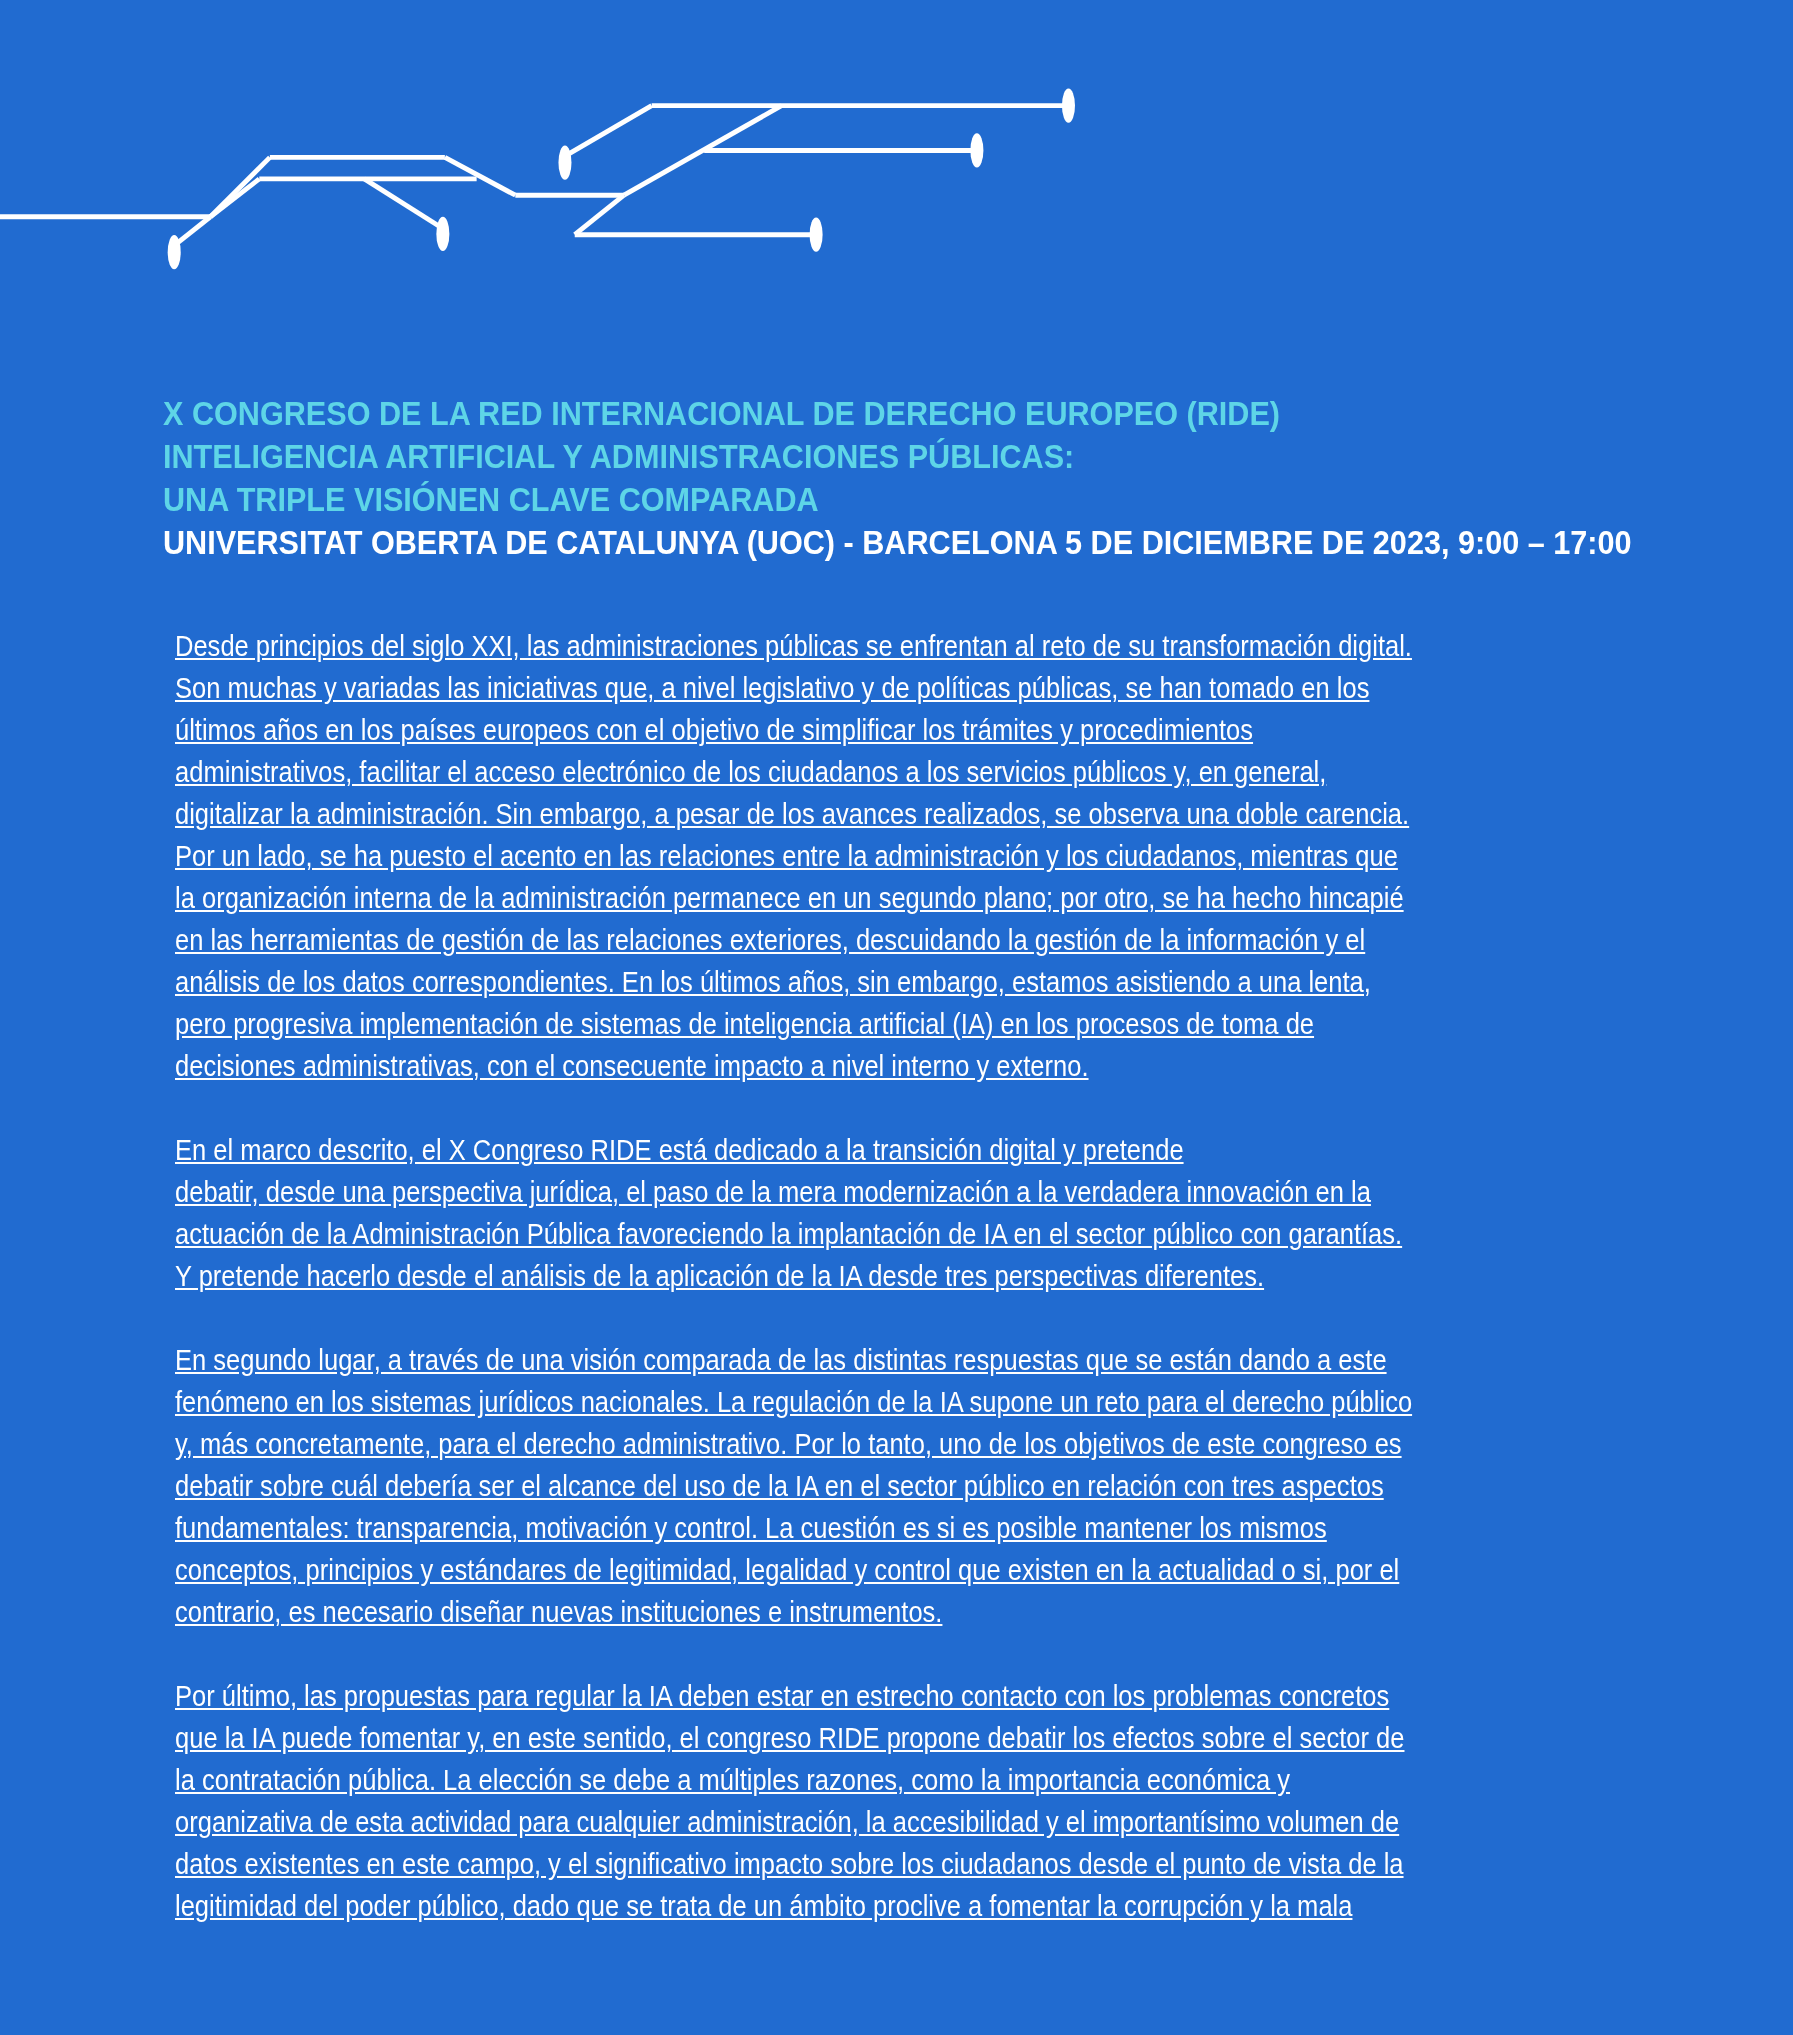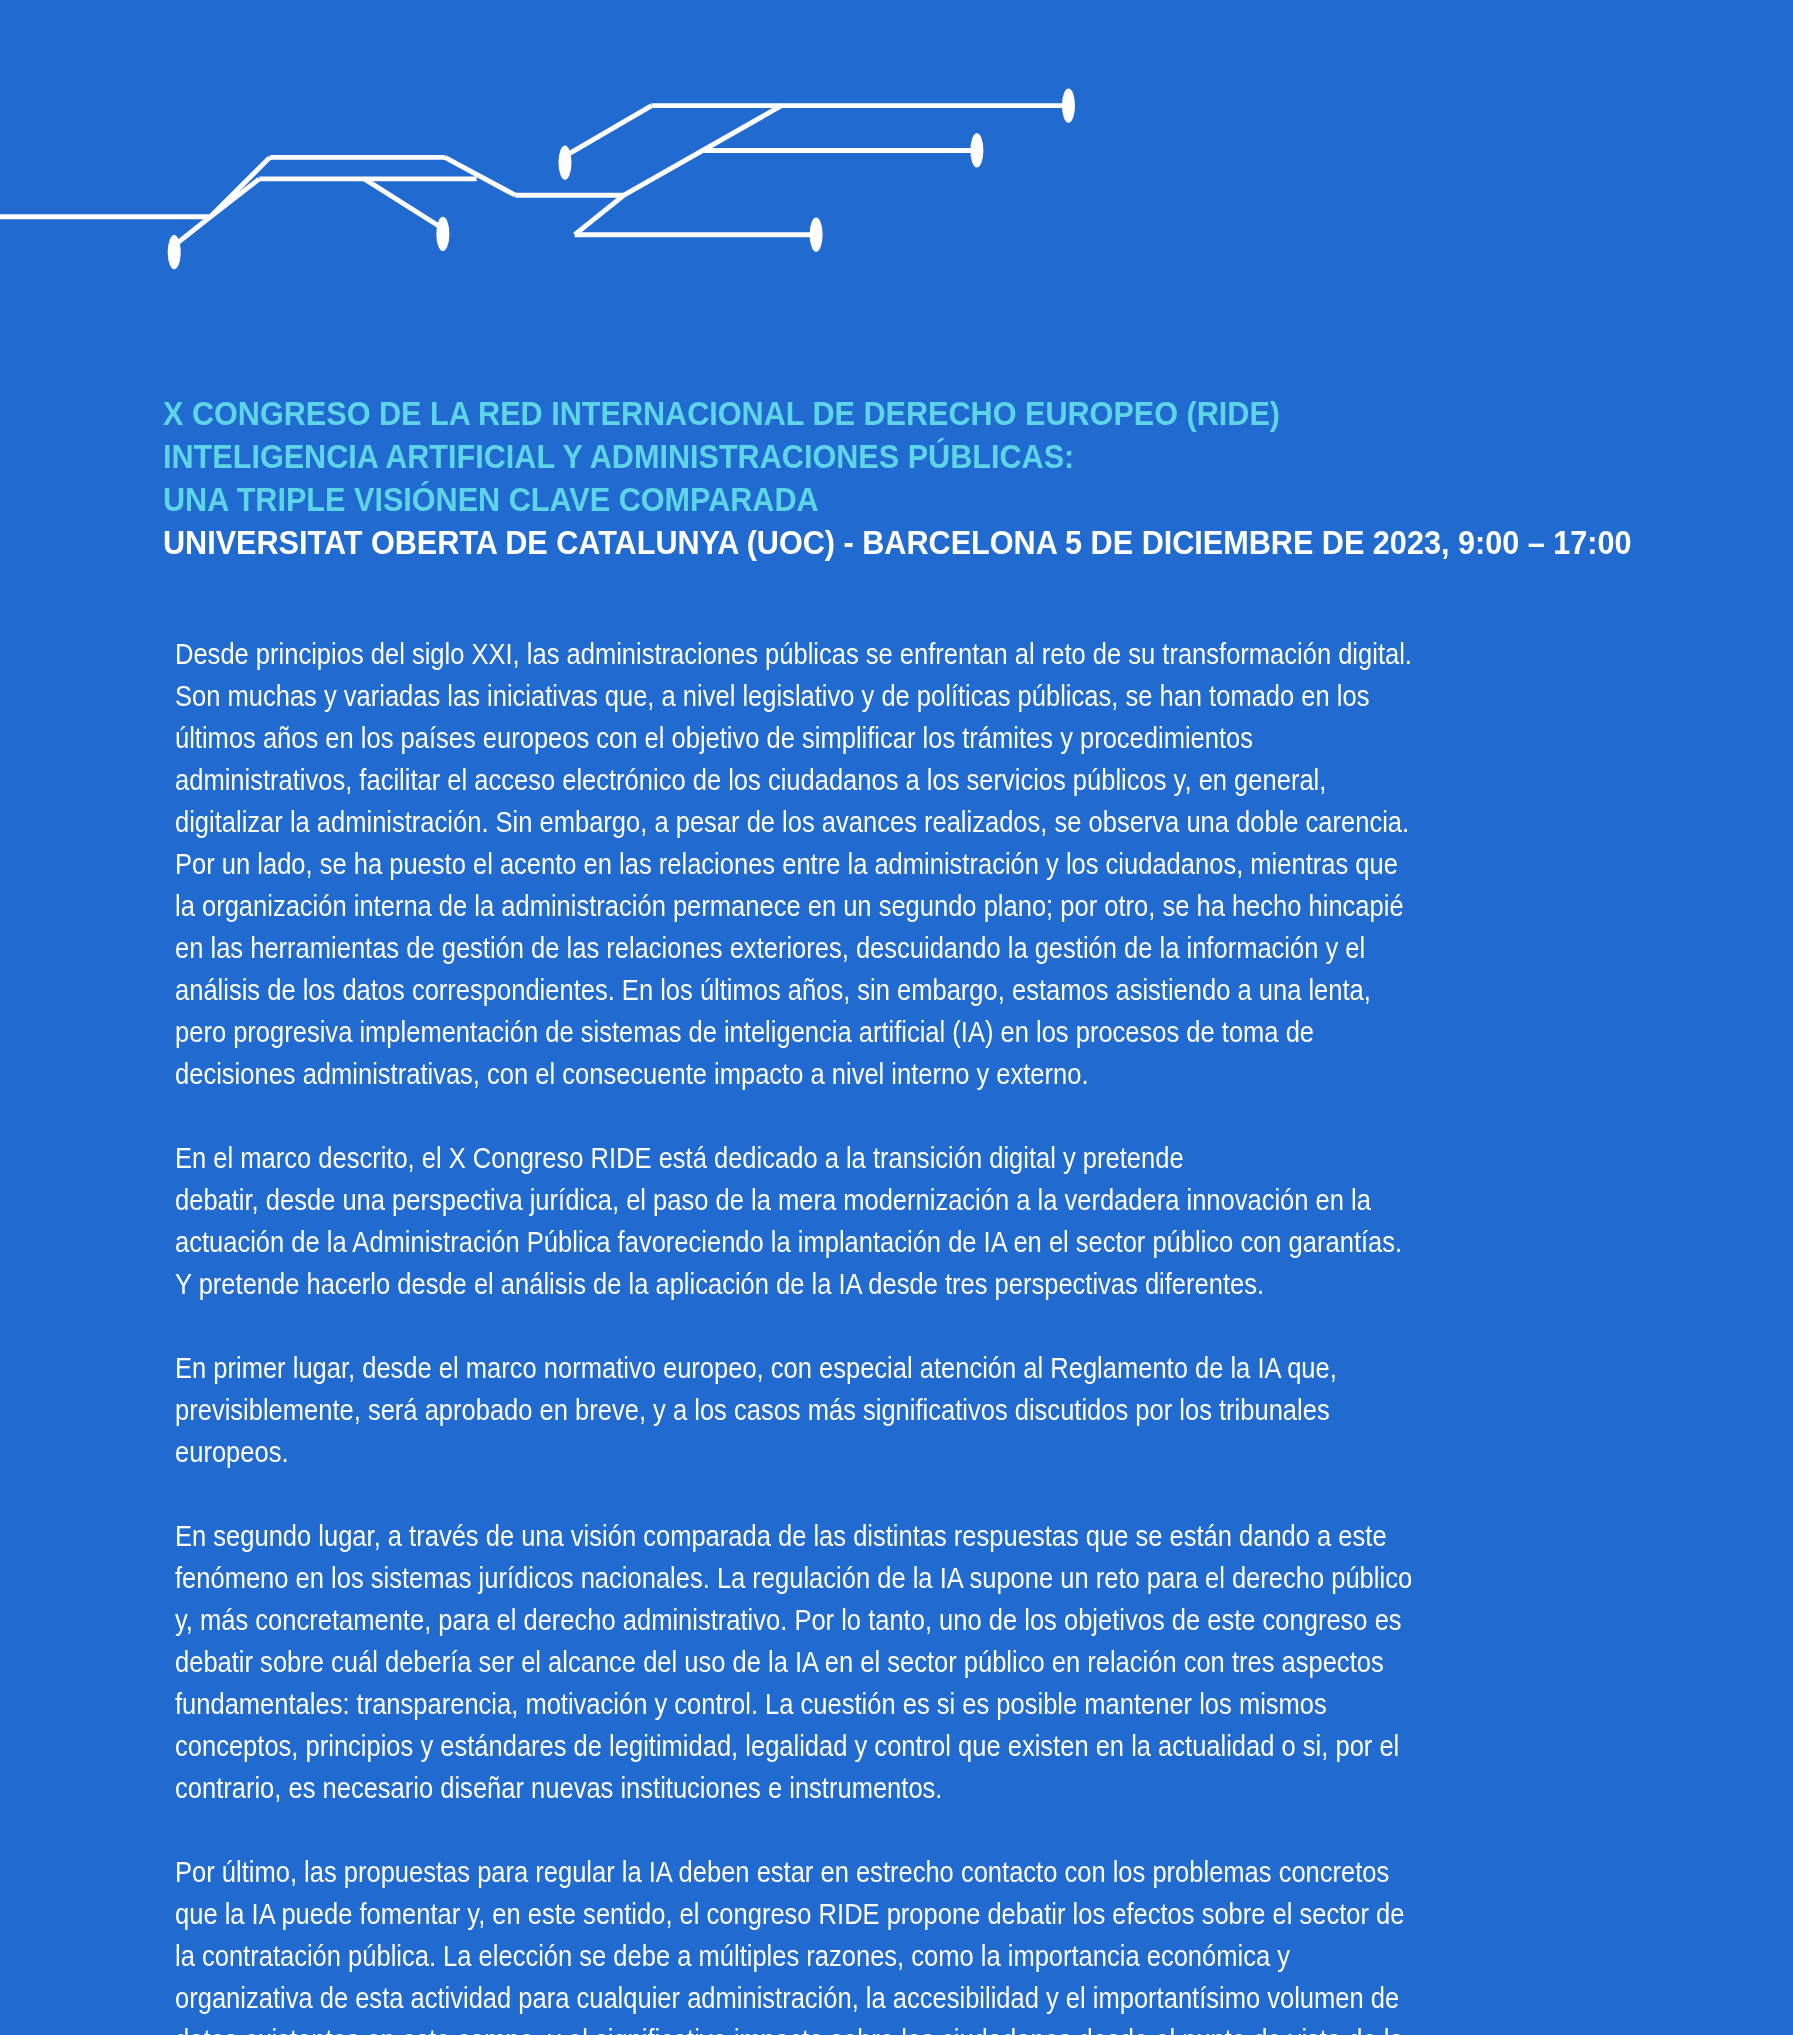--- a/index.html
+++ b/index.html
@@ -35,21 +35,21 @@
     color: #5ED5E7;
   }
   .tline.venue { color: #FFFFFF; }
   .content {
     position: absolute;
     left: 175px;
     top: 617px;
     width: 1449px;
     color: #FFFFFF;
   }
-  .paragraph { margin: 16px 0 42px 0; }
+  .paragraph { margin: 8px 0 42px 0; text-decoration: underline; }
   .bline {
     font-size: 29px;
     font-weight: normal;
     line-height: 42px;
     white-space: nowrap;
     transform: scaleX(0.88);
     transform-origin: 0 50%;
   }
 </style>
 </head>
@@ -107,25 +107,20 @@
           <div class="bline">pero progresiva implementación de sistemas de inteligencia artificial (IA) en los procesos de toma de</div>
           <div class="bline">decisiones administrativas, con el consecuente impacto a nivel interno y externo.</div>
         </div>
         <div class="paragraph">
           <div class="bline">En el marco descrito, el X Congreso RIDE está dedicado a la transición digital y pretende</div>
           <div class="bline">debatir, desde una perspectiva jurídica, el paso de la mera modernización a la verdadera innovación en la</div>
           <div class="bline">actuación de la Administración Pública favoreciendo la implantación de IA en el sector público con garantías.</div>
           <div class="bline">Y pretende hacerlo desde el análisis de la aplicación de la IA desde tres perspectivas diferentes.</div>
         </div>
         <div class="paragraph">
-          <div class="bline">En primer lugar, desde el marco normativo europeo, con especial atención al Reglamento de la IA que,</div>
-          <div class="bline">previsiblemente, será aprobado en breve, y a los casos más significativos discutidos por los tribunales</div>
-          <div class="bline">europeos.</div>
-        </div>
-        <div class="paragraph">
           <div class="bline">En segundo lugar, a través de una visión comparada de las distintas respuestas que se están dando a este</div>
           <div class="bline">fenómeno en los sistemas jurídicos nacionales. La regulación de la IA supone un reto para el derecho público</div>
           <div class="bline">y, más concretamente, para el derecho administrativo. Por lo tanto, uno de los objetivos de este congreso es</div>
           <div class="bline">debatir sobre cuál debería ser el alcance del uso de la IA en el sector público en relación con tres aspectos</div>
           <div class="bline">fundamentales: transparencia, motivación y control. La cuestión es si es posible mantener los mismos</div>
           <div class="bline">conceptos, principios y estándares de legitimidad, legalidad y control que existen en la actualidad o si, por el</div>
           <div class="bline">contrario, es necesario diseñar nuevas instituciones e instrumentos.</div>
         </div>
         <div class="paragraph">
           <div class="bline">Por último, las propuestas para regular la IA deben estar en estrecho contacto con los problemas concretos</div>

